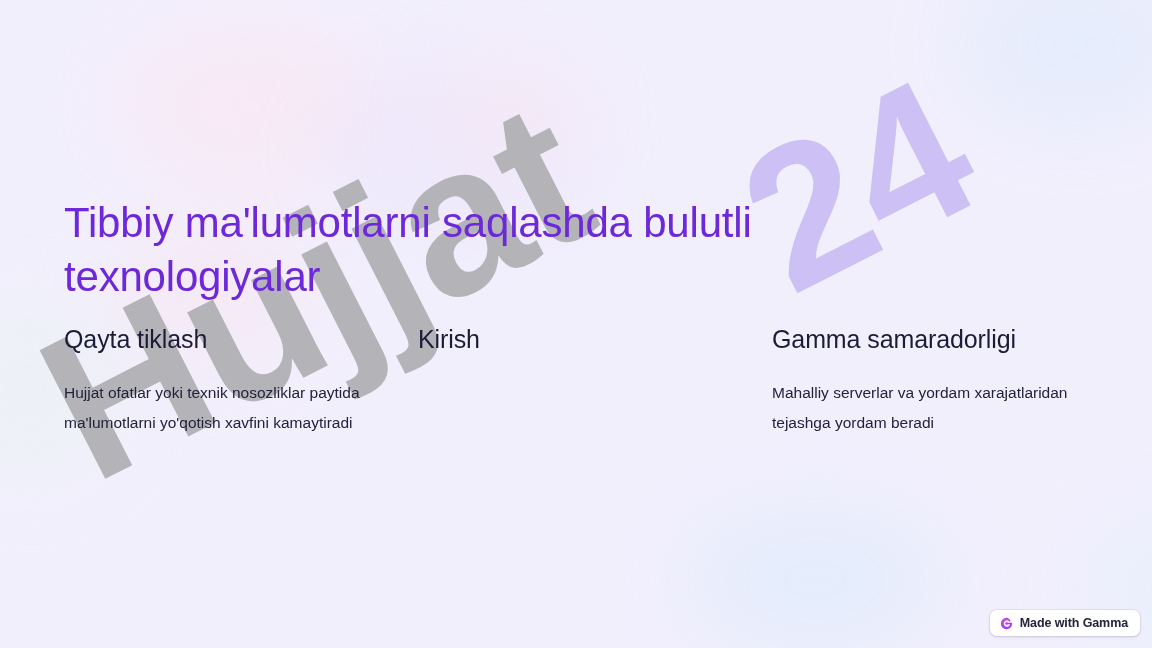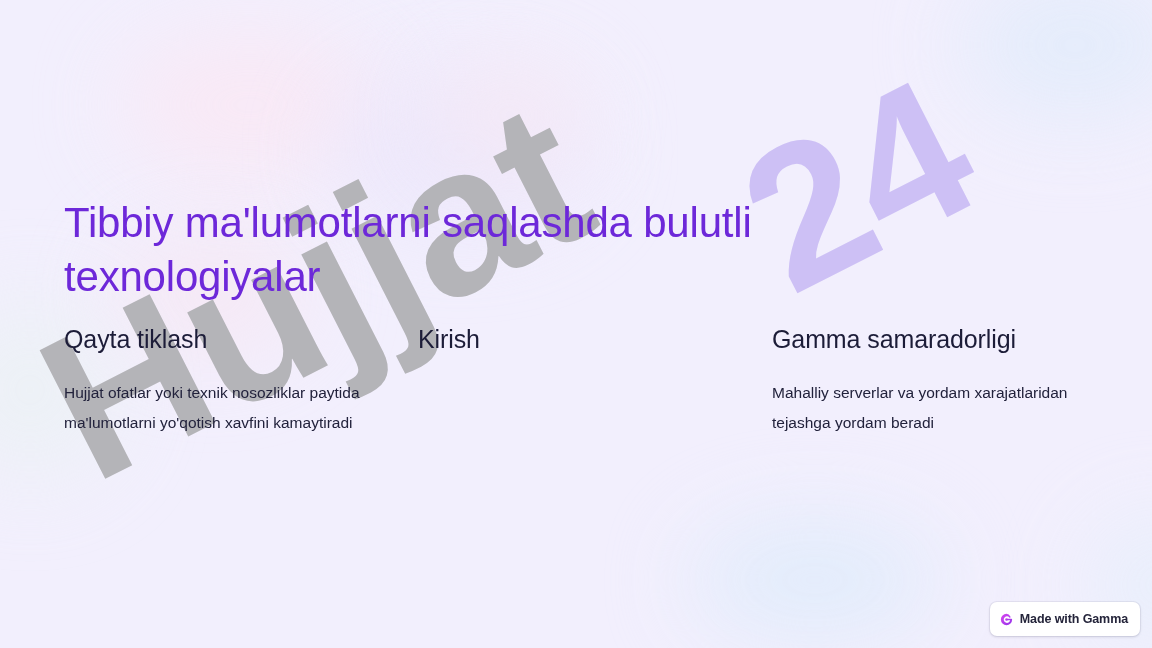--- a/index.html
+++ b/index.html
@@ -102,21 +102,21 @@
 
   
   .gamma-badge {
     position: absolute;
     right: 12px;
     bottom: 12px;
     z-index: 20;
     display: flex;
     align-items: center;
     gap: 7px;
-    height: 34px;
+    height: 26px;
     padding: 0 12px 0 10px;
     background: #ffffff;
     border-radius: 7px;
     box-shadow: 0 1px 3px rgba(20,20,50,.14), 0 0 0 1px rgba(20,20,50,.05);
     font-size: 12.5px;
     font-weight: 700;
     color: #24243a;
     letter-spacing: -0.1px;
     cursor: pointer;
   }

